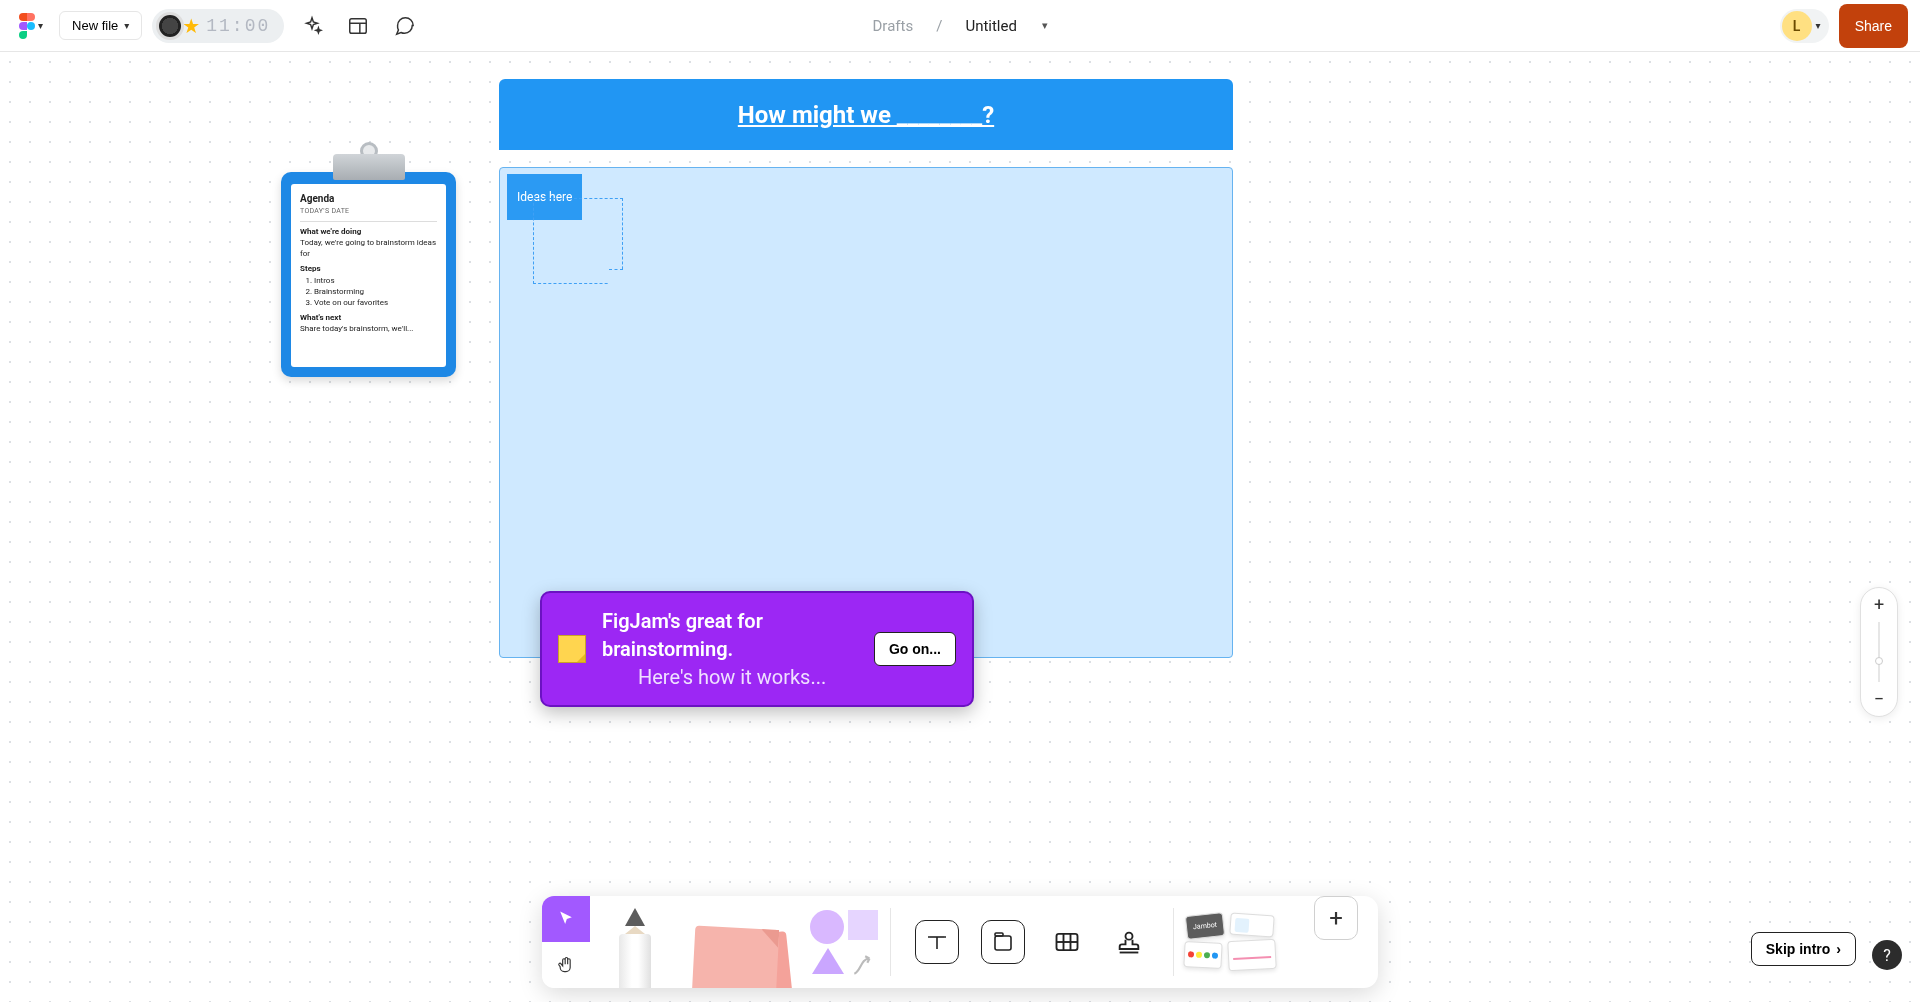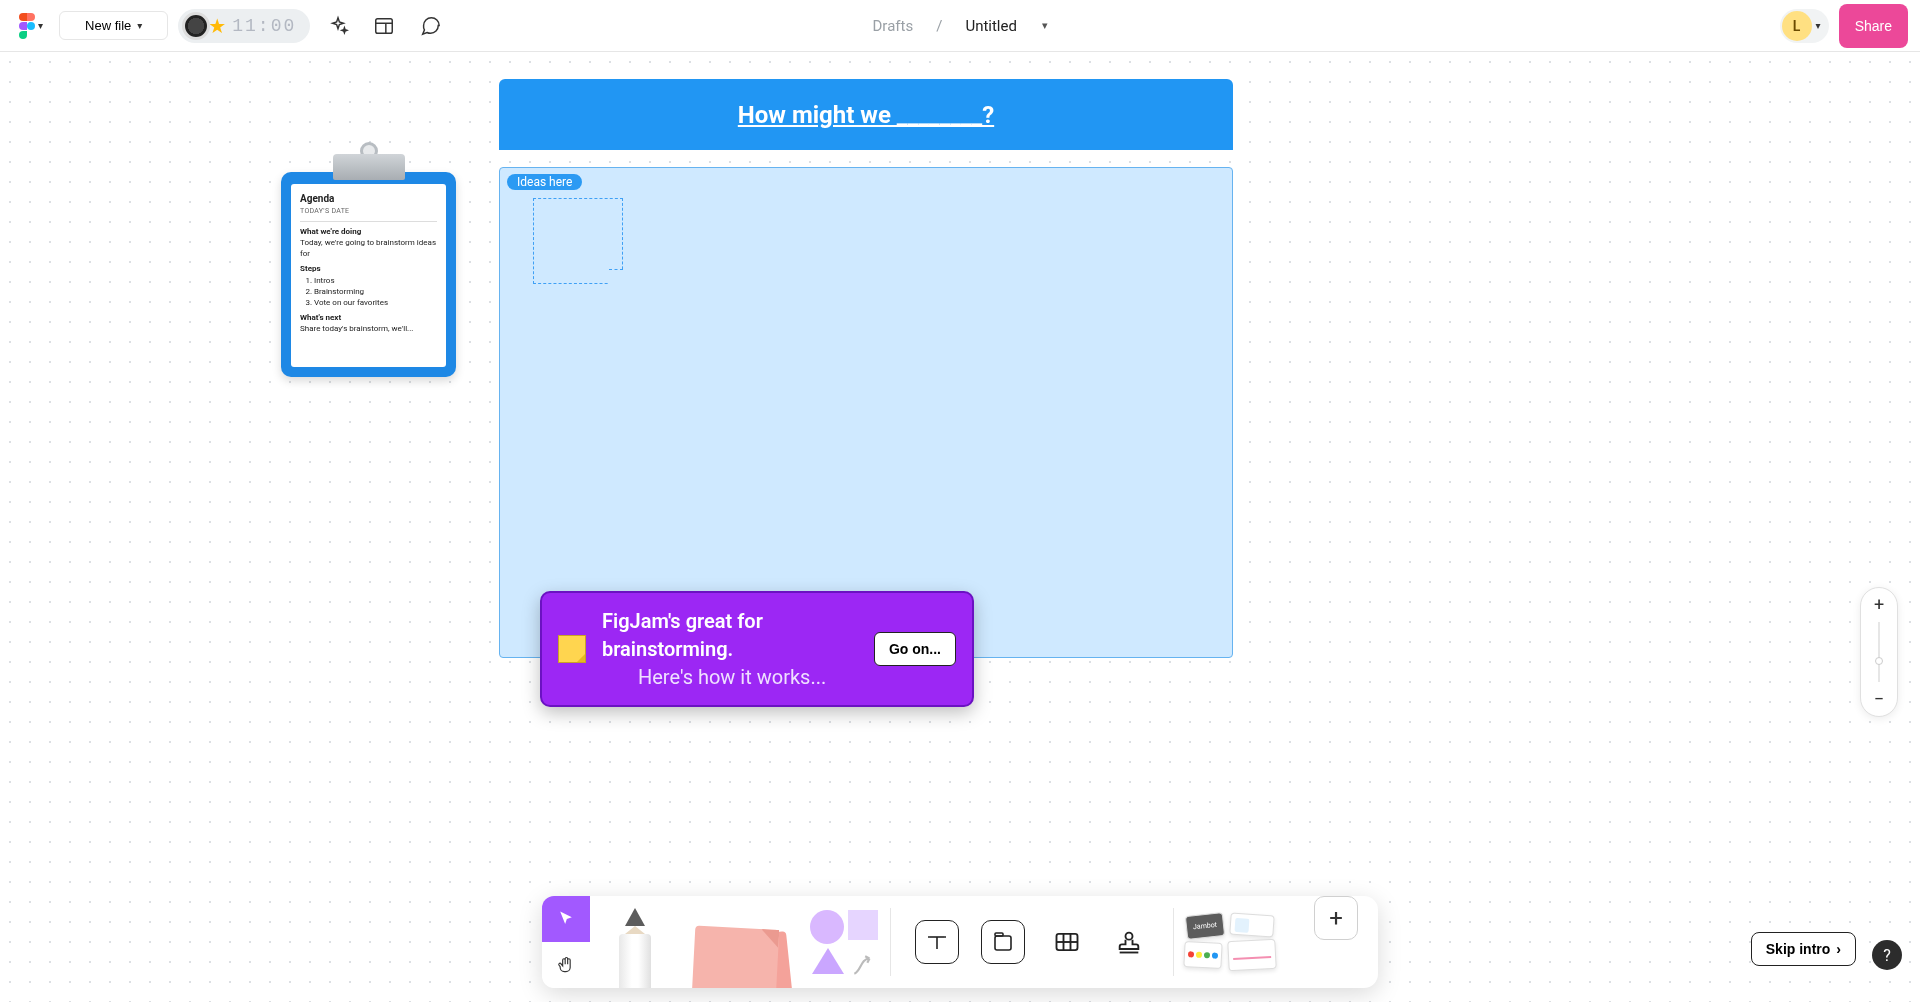--- a/index.html
+++ b/index.html
@@ -6,51 +6,51 @@
 html, body { width: 100%; height: 100%; font-family: -apple-system, BlinkMacSystemFont, "Segoe UI", Roboto, sans-serif; overflow: hidden; }
 body { background: #fff; position: relative; }
 
 
 .topbar { height: 52px; border-bottom: 1px solid #e6e6e6; display: flex; align-items: center; padding: 0 12px; position: relative; background:#fff; z-index:50;}
 .topbar-left { display:flex; align-items:center; gap:10px;}
 .logo-btn { display:flex; align-items:center; gap:2px; padding:4px 6px; border-radius:4px; cursor:pointer;}
 .logo-shape { width:18px; height:26px; position:relative;}
 .logo-shape svg{width:18px;height:26px;}
 .chev { font-size:10px; color:#333;}
-.newfile-btn { border:1px solid #e6e6e6; border-radius:6px; padding:6px 25px; font-size:13px; background:#fff; display:flex; align-items:center; gap:6px; cursor:pointer;}
+.newfile-btn { border:1px solid #e6e6e6; border-radius:6px; padding:6px 12px; font-size:13px; background:#fff; display:flex; align-items:center; gap:6px; cursor:pointer;}
 .timer-pill { background:#eceff1; border-radius:20px; padding:3px 14px 3px 4px; display:flex; align-items:center; gap:6px; cursor:pointer;}
 .timer-disc{ width:28px; height:28px; border-radius:50%; background:radial-gradient(circle at 50% 50%, #444 0 8px, #222 8px 100%); border:3px solid #ddd; position:relative;}
 .timer-star{ color:#ffba08; font-size:20px; margin-left:-8px;}
 .timer-text{ font-family:"Courier New",monospace; font-size:18px; letter-spacing:2px; color:#b3b8c2;}
 .icon-btn { width:36px; height:36px; display:flex; align-items:center; justify-content:center; border-radius:6px; cursor:pointer; color:#333;}
 .icon-btn svg{width:22px;height:22px;stroke:#333;stroke-width:1.6;fill:none;}
 
 .topbar-center{ position:absolute; left:50%; transform:translateX(-50%); display:flex; align-items:center; gap:23px; font-size:15px;}
 .bc-muted{ color:#9aa0a6;}
 .bc-sep{ color:#9aa0a6;}
 .bc-title{ color:#222;}
 .bc-chev{ font-size:11px; color:#555; margin-left:2px;}
 
 .topbar-right{ margin-left:auto; display:flex; align-items:center; gap:10px;}
 .avatar-group{ display:flex; align-items:center; background:#f1f3f4; border-radius:20px; padding:2px 8px 2px 2px; gap:4px; cursor:pointer;}
 .avatar{ width:30px; height:30px; border-radius:50%; background:#ffe082; color:#6b4b00; display:flex; align-items:center; justify-content:center; font-weight:600; font-size:14px;}
-.share-btn{ background:#ec4899; color:#fff; border:none; border-radius:8px; padding:14px 16px; font-size:14px; font-weight:500; cursor:pointer;}
+.share-btn{ background:#c2410c; color:#fff; border:none; border-radius:8px; padding:14px 16px; font-size:14px; font-weight:500; cursor:pointer;}
 
 
 .canvas{ position:absolute; top:52px; left:0; right:0; bottom:0;
   background-image: radial-gradient(circle, #dcdfe3 1px, transparent 1px);
   background-size: 20px 20px;
   background-position: 0 0;
 }
 
 
 .banner{ position:absolute; left:499px; top:27px; width:734px; height:71px; background:#2196f3; border-radius:6px 6px 0 0; color:#fff; display:flex; align-items:center; justify-content:center; font-size:24px; font-weight:700;text-decoration:underline;}
 
 .ideas-area{ position:absolute; left:499px; top:115px; width:734px; height:491px; background:#cfe9ff; border:1px solid #66b3f0; border-radius:4px;}
-.ideas-label{ position:absolute; left:7px; top:6px; background:#2b9af3; color:#fff; padding:1px 10px; font-size:12px; border-radius:8px;}
+.ideas-label{ position:absolute; left:7px; top:6px; background:#2b9af3; color:#fff; padding:16px 10px; font-size:12px; border-radius:0;}
 .dashed-note{ position:absolute; left:33px; top:30px; width:90px; height:86px; border:1.5px dashed #3fa0f5;}
 .dashed-note::after{ content:""; position:absolute; right:-1px; bottom:-1px; width:14px; height:14px; background:#cfe9ff; border-top:1.5px dashed #3fa0f5;}
 
 
 .clipboard{ position:absolute; left:281px; top:120px; width:175px; height:205px; background:#1e88e5; border-radius:10px; box-shadow:0 4px 10px rgba(0,0,0,.15); padding:12px 10px 10px 10px;}
 .clip-top{ position:absolute; top:-18px; left:50%; transform:translateX(-50%); width:72px; height:26px; background:linear-gradient(#d0d4d8,#a8adb2); border-radius:4px 4px 2px 2px;}
 .clip-ring{ position:absolute; top:-30px; left:50%; transform:translateX(-50%); width:18px; height:18px; border:3px solid #b8bdc2; border-radius:50%; background:#e8eaec;}
 .paper{ background:#fff; width:100%; height:100%; border-radius:3px; padding:8px 9px; font-size:8px; color:#222; line-height:1.4; overflow:hidden;}
 .paper h4{ font-size:10px; font-weight:700; margin-bottom:1px;}
 .paper .sub{ font-size:7px; color:#666; letter-spacing:.3px;}

